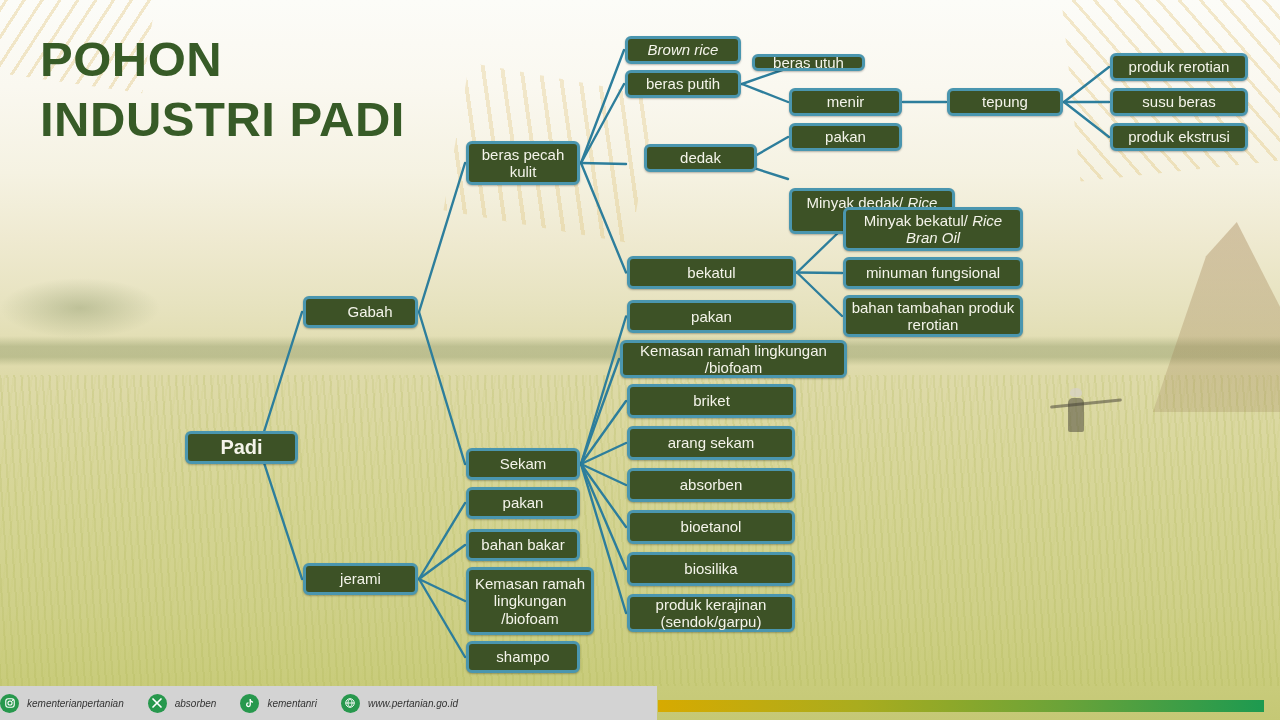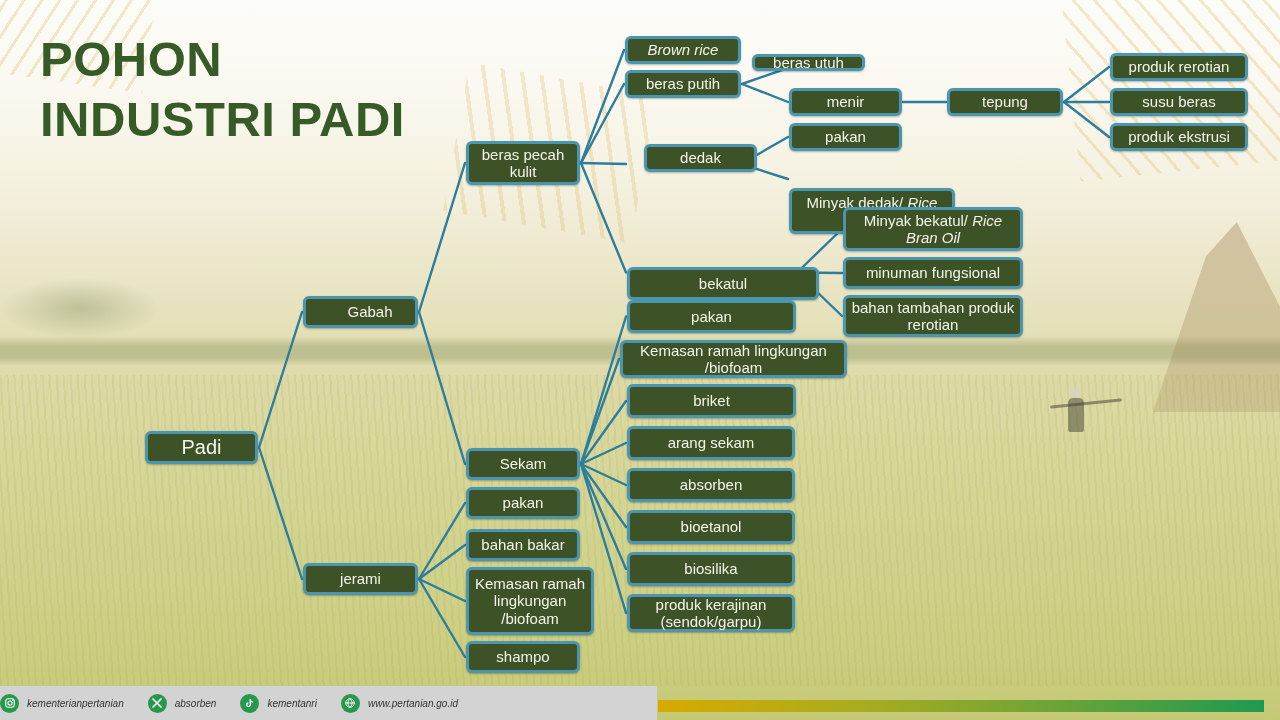--- a/index.html
+++ b/index.html
@@ -74,21 +74,21 @@
   #edges{position:absolute;left:0;top:0;width:1280px;height:720px;}
   #edges line{stroke:#2d7e9c;stroke-width:2.4;stroke-linecap:round;}
   .node{
     position:absolute;box-sizing:border-box;
     background:#3d5226;border:3px solid #4a96af;border-radius:6px;
     color:#f4f4ea;display:flex;align-items:center;justify-content:center;
     text-align:center;font-size:15px;line-height:1.15;padding:1px 4px;
     box-shadow:0 1px 2px rgba(0,0,0,.28);
   }
   .node .italic, .node.italic{font-style:italic;}
-  .node.bold{font-weight:normal;font-size:20px;}
+  .node.bold{font-weight:bold;font-size:20px;margin-left:40px;}
 
   
   #footer{
     position:absolute;left:0;bottom:0;width:657px;height:34px;background:#d3d3d3;
     display:flex;align-items:center;gap:24px;box-sizing:border-box;
   }
   .f-item{display:flex;align-items:center;gap:8px;}
   .f-icon{width:19px;height:19px;border-radius:50%;background:#27984d;display:flex;align-items:center;justify-content:center;flex:0 0 auto;}
   .f-icon svg{width:12px;height:12px;display:block;}
   .f-label{font-style:italic;font-size:10px;color:#333;white-space:nowrap;}
@@ -183,21 +183,21 @@
       </div>
       <div class="node italic" style="left: 625px; top: 36px; width: 116px; height: 28px;">
         <div><span>Brown rice</span></div>
       </div>
       <div class="node" style="left: 625px; top: 70px; width: 116px; height: 28px;">
         <div><span>beras putih</span></div>
       </div>
       <div class="node" style="left: 627px; top: 144px; width: 113px; height: 28px; margin-left: 17px;">
         <div><span>dedak</span></div>
       </div>
-      <div class="node" style="left: 627px; top: 267px; width: 192px; height: 33px;">
+      <div class="node" style="left: 627px; top: 256px; width: 169px; height: 33px;">
         <div><span>bekatul</span></div>
       </div>
       <div class="node" style="left: 627px; top: 300px; width: 169px; height: 33px;">
         <div><span>pakan</span></div>
       </div>
       <div class="node" style="left: 620px; top: 340px; width: 227px; height: 38px;">
         <div><span>Kemasan ramah lingkungan /biofoam</span></div>
       </div>
       <div class="node" style="left: 627px; top: 384px; width: 169px; height: 34px;">
         <div><span>briket</span></div>

